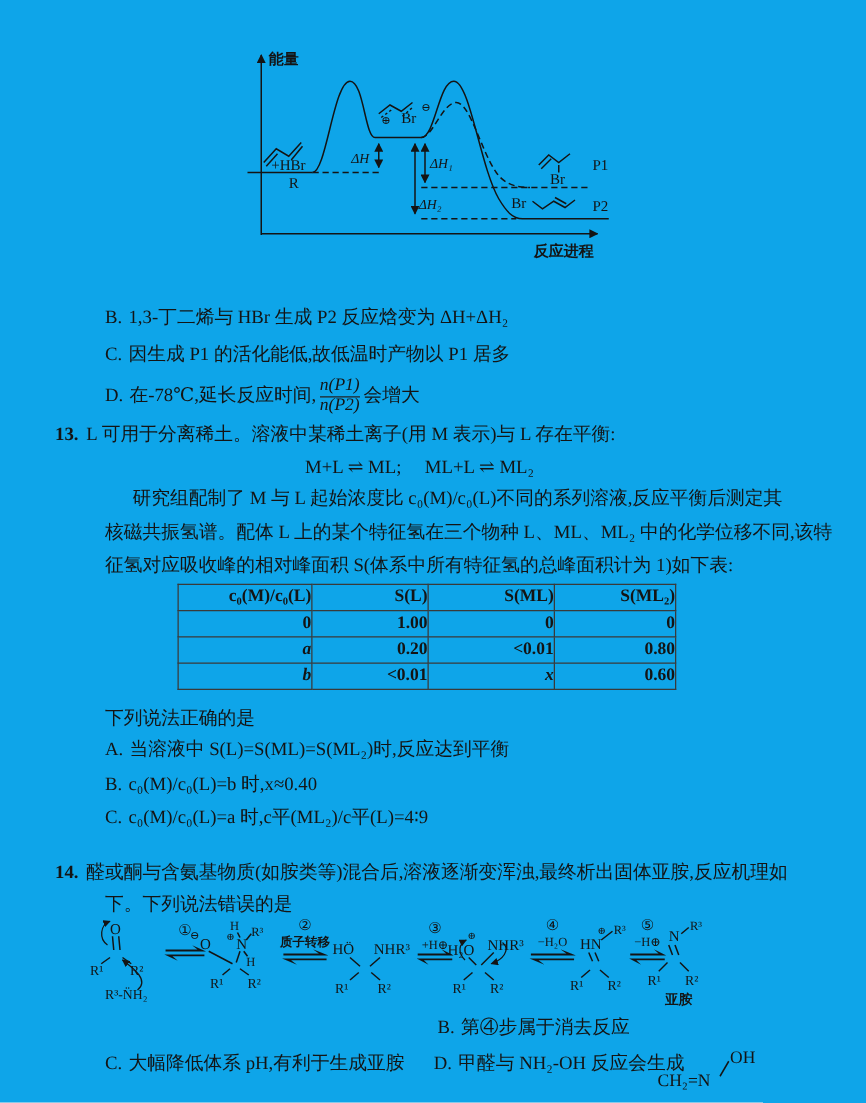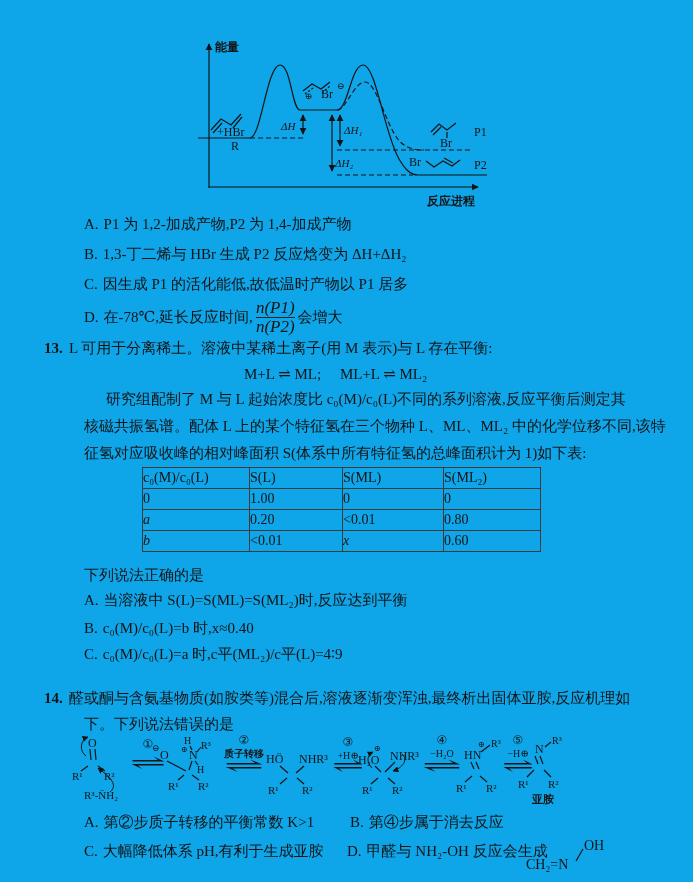--- a/index.html
+++ b/index.html
@@ -3,25 +3,25 @@
 <meta charset="utf-8">
 <style>
   html,body{margin:0;padding:0;background:#e8e8e8;}
   #page{position:relative;width:693px;height:882px;background:#0ea5e9;overflow:hidden;
         font-family:"Liberation Serif","DejaVu Serif",serif;color:#141414;}
   .line{position:absolute;white-space:nowrap;font-size:15px;line-height:17px;}
   .qnum{font-weight:bold;}
   .opt-label{margin-right:5px;}
   .flexrow{display:flex;align-items:center;}
   .frac{display:inline-flex;flex-direction:column;align-items:center;line-height:1.05;
-        font-size:17px;margin:0 3px;vertical-align:middle;font-style:italic;}
+        font-size:14px;margin:0 3px;vertical-align:middle;font-style:italic;}
   .frac .den{border-top:1.2px solid #222;font-family:Liberation Serif, serif;}
   table.s-table{position:absolute;left:142px;top:467px;border-collapse:collapse;
         font-size:14px;color:#141414;}
-  table.s-table td{border:1.2px solid #3a3a3a;text-align:left;padding:0;height:20px;}
+  table.s-table td{border:1.2px solid #3a3a3a;text-align:right;padding:0;height:20px;font-weight:bold;}
   table.s-table td.c1{width:106px;} table.s-table td.c2{width:92px;}
   table.s-table td.c3{width:100px;} table.s-table td.c4{width:96px;}
   td.it{font-style:italic;}
   .abs{position:absolute;}
   svg text{fill:#141414;font-family:"Liberation Serif","DejaVu Serif",serif;}
   svg .bond{stroke:#141414;stroke-width:1.2;fill:none;}
   svg .dash{stroke-dasharray:5 3;}
   svg .dash2{stroke-dasharray:2 2;}
   svg .carrow{stroke:#141414;stroke-width:1;fill:none;}
 </style>
@@ -83,21 +83,20 @@
     <text x="140" y="132" font-size="11" font-style="italic">ΔH₂</text>
     <text x="110" y="64" font-size="9">⊕</text>
     <text x="126" y="63" font-size="12">Br</text>
     <text x="142" y="54" font-size="9">⊖</text>
     <text x="245" y="112" font-size="12">Br</text>
     <text x="279" y="101" font-size="12">P1</text>
     <text x="214" y="131" font-size="12">Br</text>
     <text x="279" y="134" font-size="12">P2</text>
   </svg>
 
-  <div class="line" style="left:84px;top:216px"><span class="opt-label">A.</span><span>P1 为 1,2-加成产物,P2 为 1,4-加成产物</span></div>
   <div class="line" style="left:84px;top:246px"><span class="opt-label">B.</span><span>1,3-丁二烯与 HBr 生成 P2 反应焓变为 ΔH+ΔH₂</span></div>
   <div class="line" style="left:84px;top:276px"><span class="opt-label">C.</span><span>因生成 P1 的活化能低,故低温时产物以 P1 居多</span></div>
   <div class="line flexrow" style="left:84px;top:298px;height:38px">
     <span class="opt-label">D.</span>
     <span>在-78℃,延长反应时间,</span>
     <span class="frac">
       <span class="num">n(P1)</span>
       <span class="den">n(P2)</span>
     </span>
     <span>会增大</span>
@@ -246,21 +245,20 @@
       <line class="bond" x1="466" y1="38" x2="459" y2="45"></line>
         <line class="bond" x1="476" y1="38" x2="483" y2="45"></line>
     </g>
     <text x="467" y="21" font-size="12">N</text>
     <text x="484" y="12" font-size="10">R³</text>
     <text x="450" y="56" font-size="11">R¹</text>
     <text x="480" y="56" font-size="11">R²</text>
     <text x="464" y="71" font-size="11" font-weight="bold">亚胺</text>
   </svg>
 
-  <div class="line" style="left:84px;top:814px"><span class="opt-label">A.</span><span>第②步质子转移的平衡常数 K&gt;1</span></div>
   <div class="line" style="left:84px;top:843px"><span class="opt-label">C.</span><span>大幅降低体系 pH,有利于生成亚胺</span></div>
   <div class="line" style="left:350px;top:814px"><span class="opt-label">B.</span><span>第④步属于消去反应</span></div>
   <div class="line" style="left:347px;top:843px"><span class="opt-label">D.</span><span>甲醛与 NH₂-OH 反应会生成</span></div>
 
   <svg class="abs" style="left:523px;top:836px" width="90" height="42" viewBox="0 0 90 42">
     <line class="bond" x1="53" y1="25" x2="60" y2="13"></line>
     <text x="3" y="33" font-size="14">CH₂=N</text>
     <text x="61" y="14" font-size="14">OH</text>
   </svg>
 

